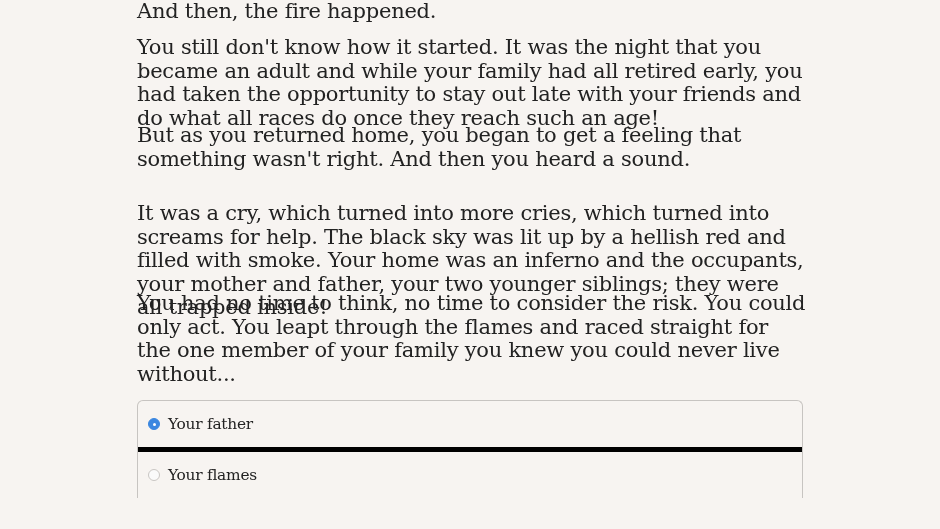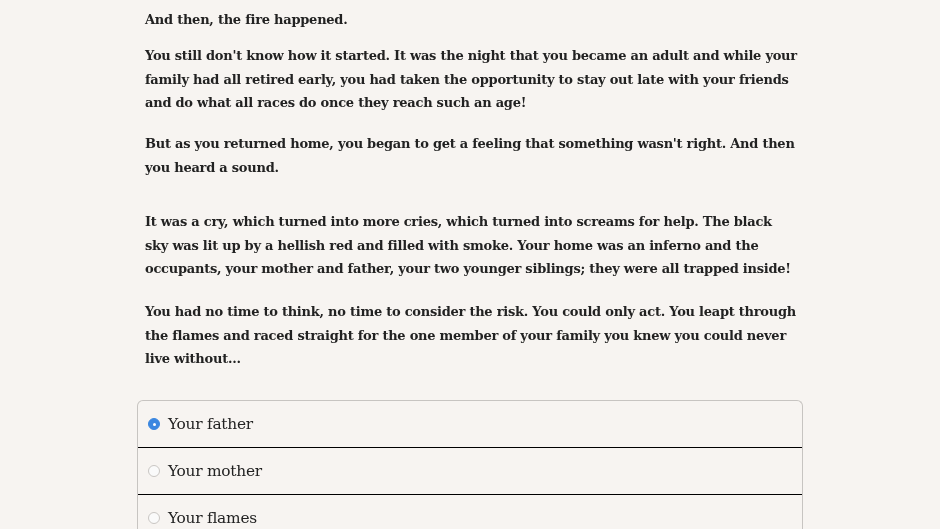--- a/index.html
+++ b/index.html
@@ -4,38 +4,37 @@
 <style>
   html, body { margin: 0; padding: 0; }
   body {
     width: 940px; height: 529px; overflow: hidden;
     background: #f7f4f1;
     font-family: "DejaVu Serif", "Liberation Serif", serif;
     color: #222;
   }
   .page { position: absolute; left: 137px; top: 0; width: 670px; }
   .para {
-    font-size: 13px; line-height: 23.5px; margin: 8px;
+    font-size: 21px; line-height: 23.5px; margin: 0;
     letter-spacing: -0.25px;
-    font-weight: bold;
   }
   .p0 { position: absolute; top: 0; }
   .p1 { position: absolute; top: 36px; }
   .p2 { position: absolute; top: 124px; }
   .p3 { position: absolute; top: 202px; }
   .p4 { position: absolute; top: 292px; }
   .choices {
     position: absolute; left: 137px; top: 400px; width: 664px;
     border: 1px solid #c7c4c1; border-bottom: none;
     border-radius: 6px 6px 0 0;
     background: #f7f4f1;
   }
   .choice {
     height: 46px; display: flex; align-items: center;
-    border-bottom: 1px solid #000000;
+    border-bottom: 5px solid #000000;
     padding-left: 10px; cursor: pointer;
   }
   .choice:last-child { border-bottom: none; }
   .radio {
     width: 12px; height: 12px; border-radius: 50%;
     border: 1px solid #c9c6c3; background: #fafafa;
     margin-right: 8px; position: relative; box-sizing: border-box;
   }
   .radio.checked { background: #3b87e0; border-color: #3b87e0; }
   .radio.checked::after {
@@ -55,19 +54,15 @@
   <p class="para p4">You had no time to think, no time to consider the risk. You could only act. You leapt through the flames and raced straight for the one member of your family you knew you could never live without...</p>
 </div>
 
 <div class="choices">
   <div class="choice">
     <span class="radio checked"></span>
     <span class="choice-label">Your father</span>
   </div>
   <div class="choice">
     <span class="radio"></span>
-    <span class="choice-label">Your mother</span>
-  </div>
-  <div class="choice">
-    <span class="radio"></span>
     <span class="choice-label">Your flames</span>
   </div>
 </div>
 
 </body></html>

